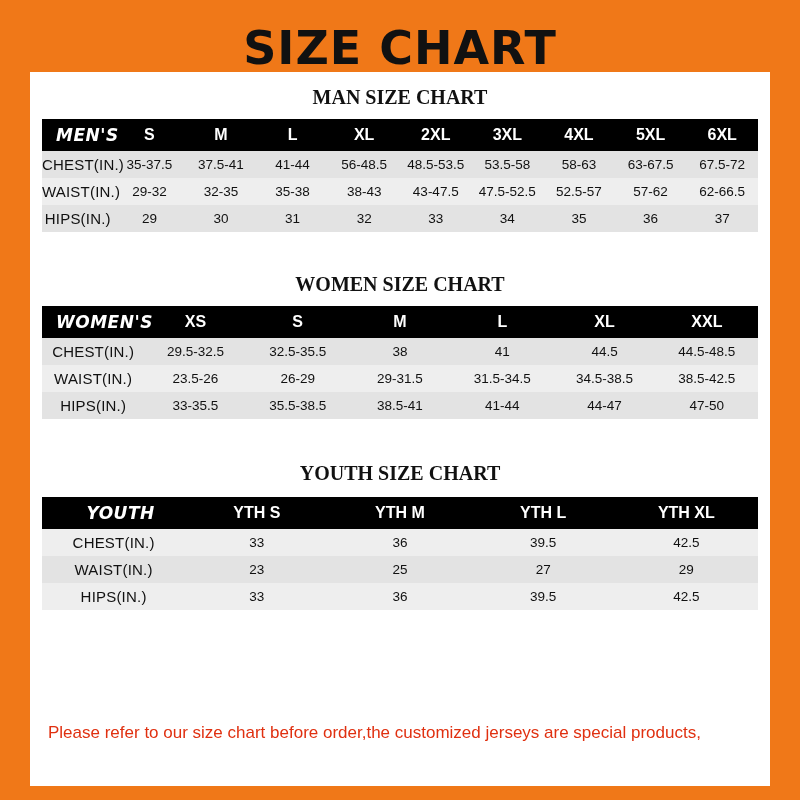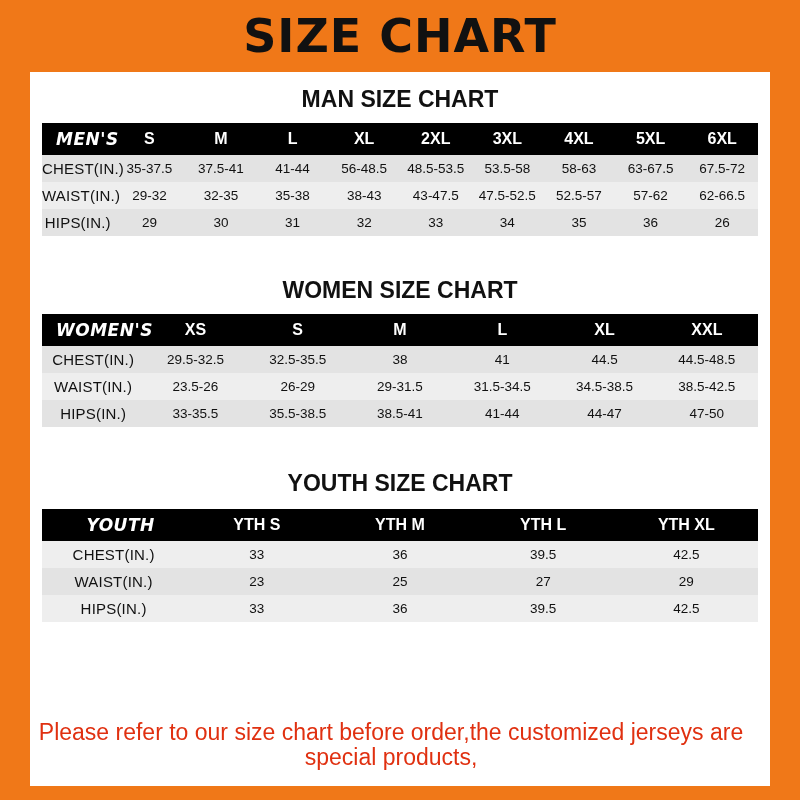--- a/index.html
+++ b/index.html
@@ -37,21 +37,21 @@
     background: #f07818;
   }
   .frame-bottom {
     position: absolute;
     left: 0; bottom: 0;
     width: 800px; height: 14px;
     background: #f07818;
   }
   .header-title {
     position: absolute;
-    left: 0; top: 0;
+    left: 0; top: 12px;
     width: 800px; height: 72px;
     display: flex;
     align-items: center;
     justify-content: center;
     font-family: "DejaVu Sans", sans-serif;
     font-weight: bold;
     font-size: 46px;
     letter-spacing: 1px;
     color: #111111;
     z-index: 5;
@@ -62,23 +62,23 @@
     left: 30px;
     top: 72px;
     width: 740px;
     height: 714px;
     background: #ffffff;
     padding: 0;
     box-sizing: border-box;
   }
   .section-title {
     text-align: center;
-    font-family: Liberation Sans, sans-serif;
+    font-family: Liberation Serif, serif;
     font-weight: bold;
-    font-size: 23px;
+    font-size: 20px;
     color: #111111;
     letter-spacing: 0px;
   }
   .table-wrap {
     padding: 0 2px;
   }
   table.size-table {
     border-collapse: collapse;
     width: 716px;
     margin: 0 auto;
@@ -110,28 +110,27 @@
   table.size-table tbody tr.alt-a td { background: #e3e3e3; }
   table.size-table tbody tr.alt-b td { background: #eeeeee; }
   table.size-table tbody td.rowlabel {
     text-align: center;
     font-size: 15px;
     color: #111111;
     letter-spacing: 0.2px;
   }
   .footer-note {
     position: absolute;
-    left: 12px;
+    left: 48px;
     right: 30px;
     bottom: 14px;
     height: 72px;
     color: #e03010;
-    font-size: 23px;
+    font-size: 17px;
     line-height: 25px;
-    text-align: center;
     font-family: "Liberation Sans", sans-serif;
     padding-top: 6px;
     box-sizing: border-box;
   }
   .sec-men-title { margin-top: 14px; }
   .sec-men-table { margin-top: 10px; }
   .sec-women-title { margin-top: 41px; }
   .sec-women-table { margin-top: 10px; }
   .sec-youth-title { margin-top: 43px; }
   .sec-youth-table { margin-top: 12px; }
@@ -195,21 +194,21 @@
           <tr class="alt-a">
             <td class="rowlabel">HIPS(IN.)</td>
             <td>29</td>
             <td>30</td>
             <td>31</td>
             <td>32</td>
             <td>33</td>
             <td>34</td>
             <td>35</td>
             <td>36</td>
-            <td>26</td>
+            <td>37</td>
           </tr>
         </tbody>
       </table>
     </div>
 
     <div class="section-title sec-women-title">WOMEN SIZE CHART</div>
     <div class="table-wrap sec-women-table">
       <table class="size-table">
         <thead>
           <tr>

